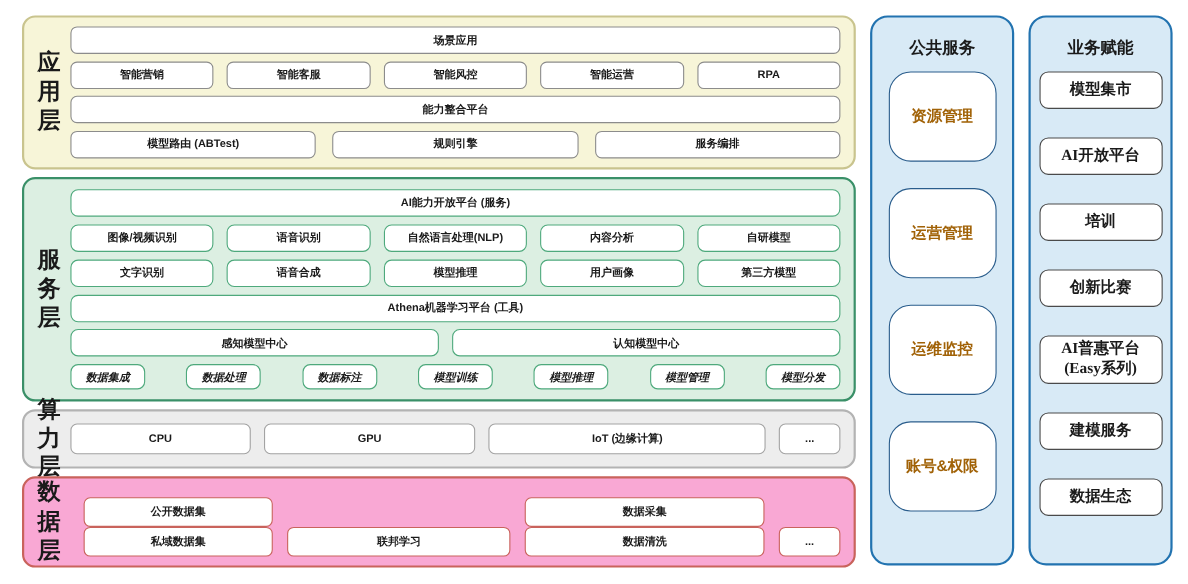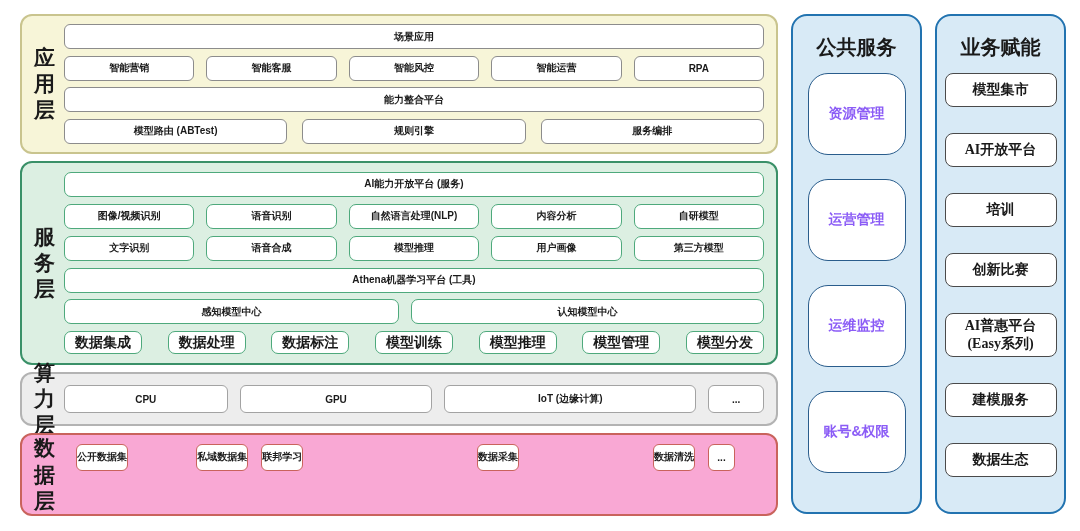--- a/index.html
+++ b/index.html
@@ -55,51 +55,51 @@
     border-radius: 6px;
     display: flex; align-items: center; justify-content: center;
     font-size: 10px; font-weight: 700; color: #1a1a1a;
     height: 25px;
     flex: 1;
     white-space: nowrap;
   }
   .row-wide3 { gap: 15px; }
   .layer-service .box { border-color: #4ea97c; border-radius: 7px; }
   .small-row { justify-content: space-between; gap: 0; }
-  .small-row .box { flex: 0 0 auto; width: 78px; height: 23px; font-size: 14px; }
+  .small-row .box { flex: 0 0 auto; width: 68px; height: 23px; font-size: 10px; font-style: italic; }
   .layer-compute .box { border-color: #a3a3a3; height: 28px; }
   .box-cpu { flex: 1.65; } .box-gpu { flex: 1.95; } .box-iot { flex: 2.55; }
   .box-dots { flex: 0.55; }
   
   .data-grid { display: flex; gap: 13px; height: 62px; align-self: center; width: 100%; }
-  .data-col { display: flex; justify-content: space-between; }
+  .data-col { display: flex; flex-direction: column; justify-content: flex-end; }
   .data-col .box { height: 27px; flex: 0 0 27px; }
   .layer-data .box { border-color: #c9635c; }
   .dc1 { flex: 1.7; } .dc2 { flex: 2.0; } .dc3 { flex: 2.15; } .dc4 { flex: 0 0 56px; }
   .tallbox { height: 100%; flex: 1; }
   
   .side-col {
     width: 131px; flex: 0 0 131px;
     height: 500px;
     background: #d8eaf6;
     border: 2px solid #2273b0;
     border-radius: 16px;
     display: flex; flex-direction: column; align-items: center;
   }
   .side-title {
-    font-size: 20px; font-weight: 700; color: #1a1a1a;
+    font-size: 15px; font-weight: 700; color: #1a1a1a;
     margin: 18px 0 12px;
   }
   .public-box {
     width: 98px; height: 82px;
     background: #fff;
     border: 1.5px solid #2a5d8c;
     border-radius: 20px;
     display: flex; align-items: center; justify-content: center;
-    font-size: 14px; font-weight: 700; color: #8b5cf6;
+    font-size: 14px; font-weight: 700; color: #a16207;
     margin-bottom: 24px;
     white-space: nowrap;
   }
   .biz-box {
     width: 112px; min-height: 34px;
     background: #fff;
     border: 1.5px solid #4a4a4a;
     border-radius: 8px;
     display: flex; align-items: center; justify-content: center;
     font-size: 14px; font-weight: 700; color: #1a1a1a;

